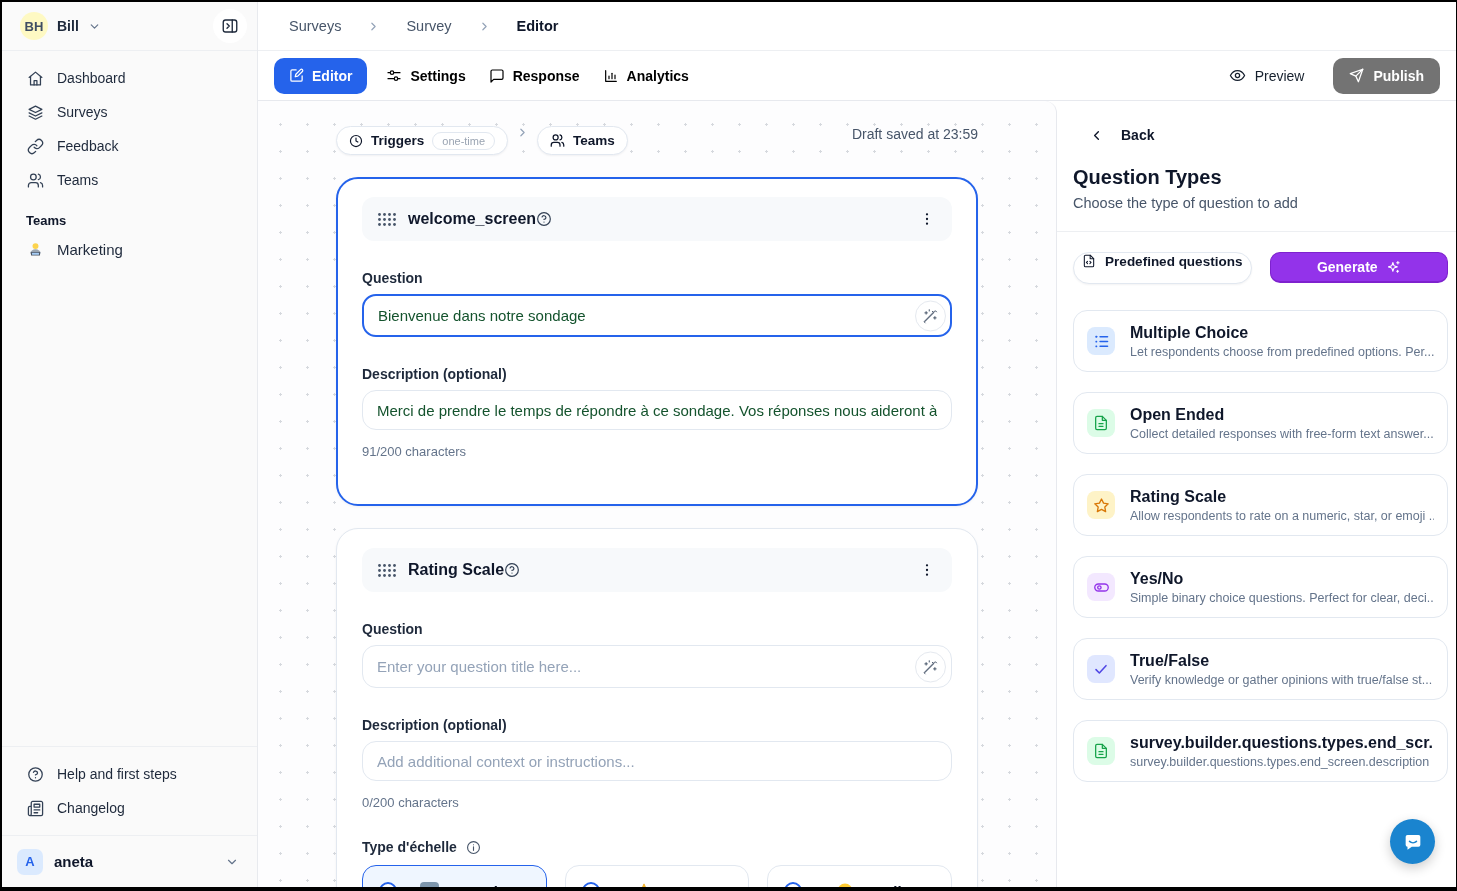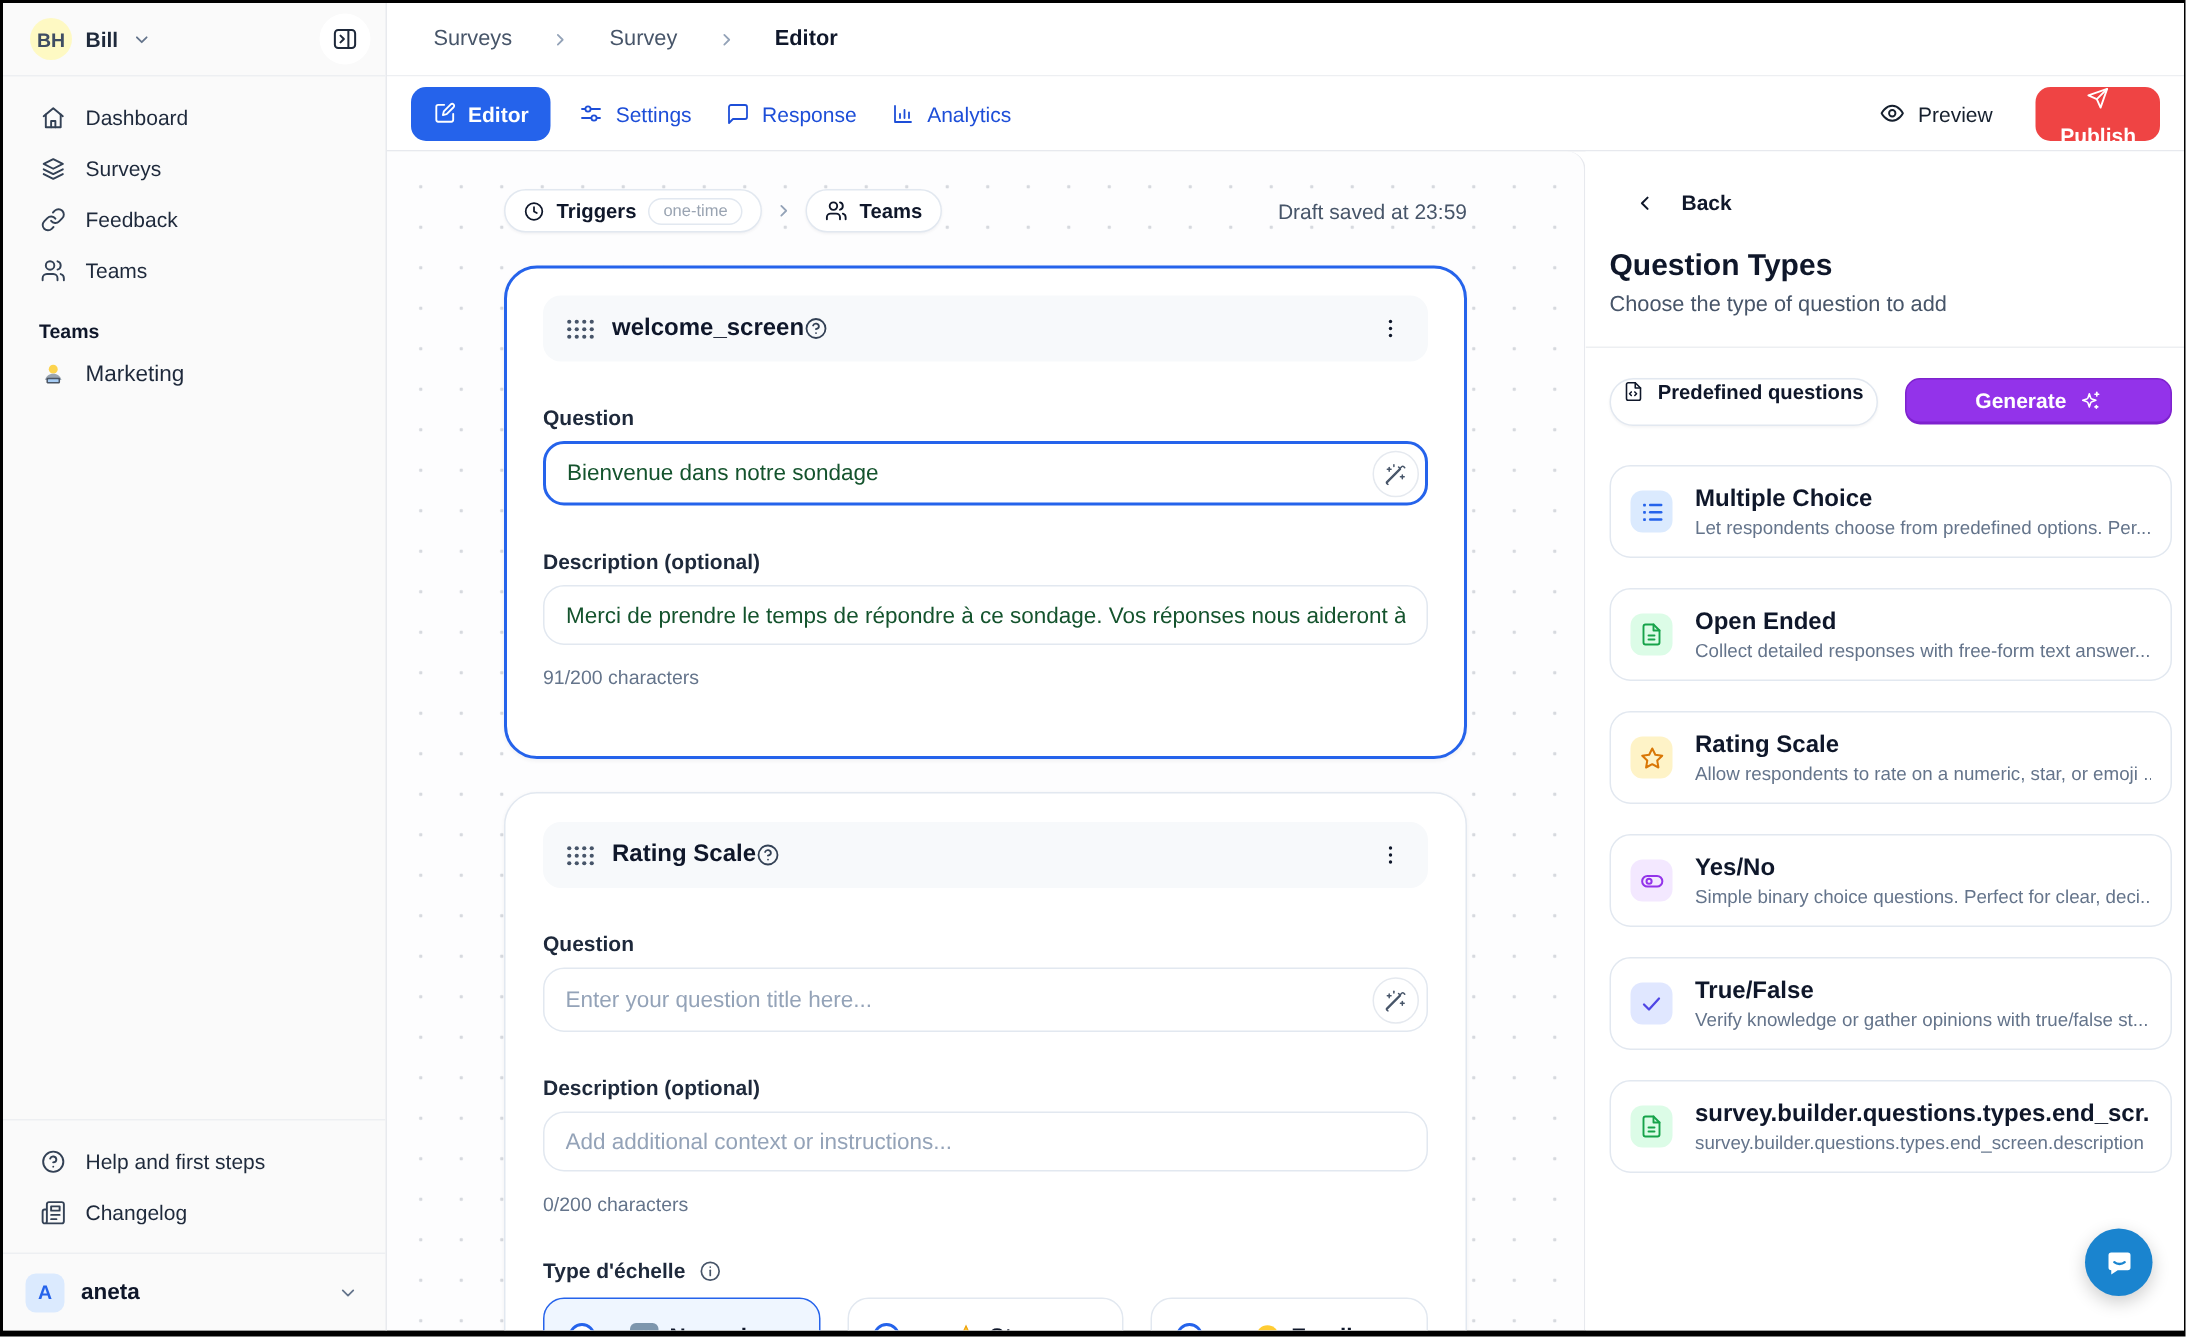--- a/index.html
+++ b/index.html
@@ -33,33 +33,33 @@
   .org-caret{margin-left:auto;color:#64748b;display:flex}
 
   
   .right-col{flex:1;display:flex;flex-direction:column;min-width:0}
   .crumbs{height:49px;flex:none;display:flex;align-items:center;gap:26px;padding:0 31px;border-bottom:1px solid #edeff2;font-size:14.5px;color:#475569}
   .crumb{cursor:pointer}
   .crumb.current{color:#0f172a;font-weight:600}
   .crumb-sep{color:#94a3b8;display:flex}
   .toolbar{height:50px;flex:none;display:flex;align-items:center;padding:0 16px;border-bottom:1px solid #e7e9ee;gap:23px;background:#fff}
   .btn-editor{height:36px;border-radius:10px;border:none;color:#fff;font-size:14px;font-weight:600;display:flex;align-items:center;gap:8px;padding:0 15px;cursor:pointer;margin-right:-4px}
-  .tab{display:flex;align-items:center;gap:8px;font-size:14px;font-weight:400;color:#1d4ed8;cursor:pointer;background:none;border:none;padding:0}
+  .tab{display:flex;align-items:center;gap:8px;font-size:14px;font-weight:700;color:#000000;cursor:pointer;background:none;border:none;padding:0}
   .toolbar-spacer{flex:1}
   .btn-preview{display:flex;align-items:center;gap:9px;font-size:14px;font-weight:500;color:#16202e;background:none;border:none;cursor:pointer}
   .btn-publish{height:36px;border-radius:10px;border:none;color:#fff;font-size:14px;font-weight:600;display:flex;align-items:center;gap:9px;padding:0 16px;cursor:pointer}
 
   
   .content{flex:1;display:flex;min-height:0}
   .canvas{width:799px;flex:none;background-color:#fdfdfe;
           background-image:radial-gradient(circle,#d6d9de 1.1px,transparent 1.35px);
           background-size:27px 27px;background-position:9px 10px;
           border-right:1px solid #e7e9ee;border-top-right-radius:12px;overflow:hidden}
   .canvas-inner{width:642px;margin:0 auto}
-  .chips-row{margin-top:25px;display:flex;align-items:center;gap:8px}
+  .chips-row{margin-top:25px;display:flex;align-items:flex-start;gap:8px}
   .chip{height:29px;background:#fff;border:1px solid #e2e8f0;border-radius:999px;display:flex;align-items:center;gap:8px;padding:0 12px;font-size:13.5px;font-weight:600;color:#0f172a;box-shadow:0 1px 2px rgba(15,23,42,.05);cursor:pointer}
   .chip-badge{border:1px solid #e2e8f0;border-radius:999px;font-size:11px;font-weight:500;color:#9aa4b2;padding:2px 9px}
   .chip-sep{color:#94a3b8;display:flex}
   .draft{margin-left:auto;font-size:14px;color:#475569}
 
   .card{background:#fff;border-radius:22px;margin-top:22px;padding:19px 25px 24px;border:1px solid #e2e8f0;box-shadow:0 1px 3px rgba(15,23,42,.05)}
   .card.selected{border:2px solid #2563eb;padding:18px 24px 23px}
   .card-head{height:44px;background:#f7f9fb;border-radius:12px;display:flex;align-items:center;padding:0 15px}
   .grip{color:#475569;display:flex;cursor:grab}
   .card-title{font-size:16px;font-weight:600;color:#0f172a;margin-left:11px}
@@ -283,21 +283,21 @@
       <span class="toolbar-spacer"></span>
       <button class="btn-preview">
         <span>
           <svg width="17" height="17" viewBox="0 0 24 24" fill="none" stroke="currentColor" stroke-width="1.8" stroke-linecap="round" stroke-linejoin="round">
               <path d="M2 12s3.5-7 10-7 10 7 10 7-3.5 7-10 7S2 12 2 12Z"></path>
               <circle cx="12" cy="12" r="3"></circle>
             </svg>
         </span>
         <span>Preview</span>
       </button>
-      <button class="btn-publish" style="background-color: #ef4444; flex-direction: column;">
+      <button class="btn-publish" style="background-color: #737373;">
         <span>
           <svg width="15" height="15" viewBox="0 0 24 24" fill="none" stroke="currentColor" stroke-width="2" stroke-linecap="round" stroke-linejoin="round">
               <path d="m22 2-7 20-4-9-9-4Z"></path>
               <path d="M22 2 11 13"></path>
             </svg>
         </span>
         <span>Publish</span>
       </button>
     </div>
 

